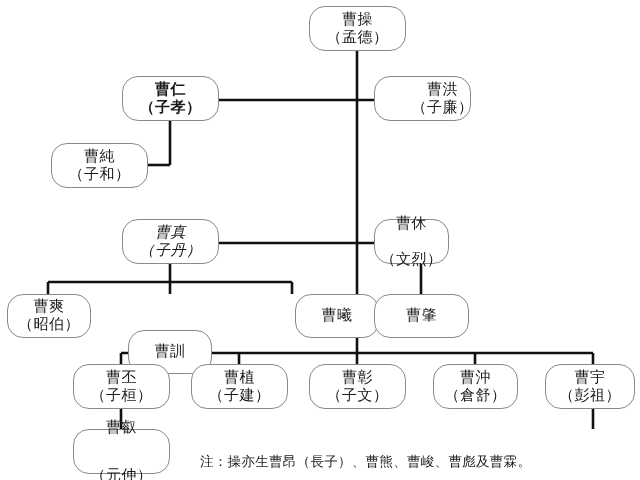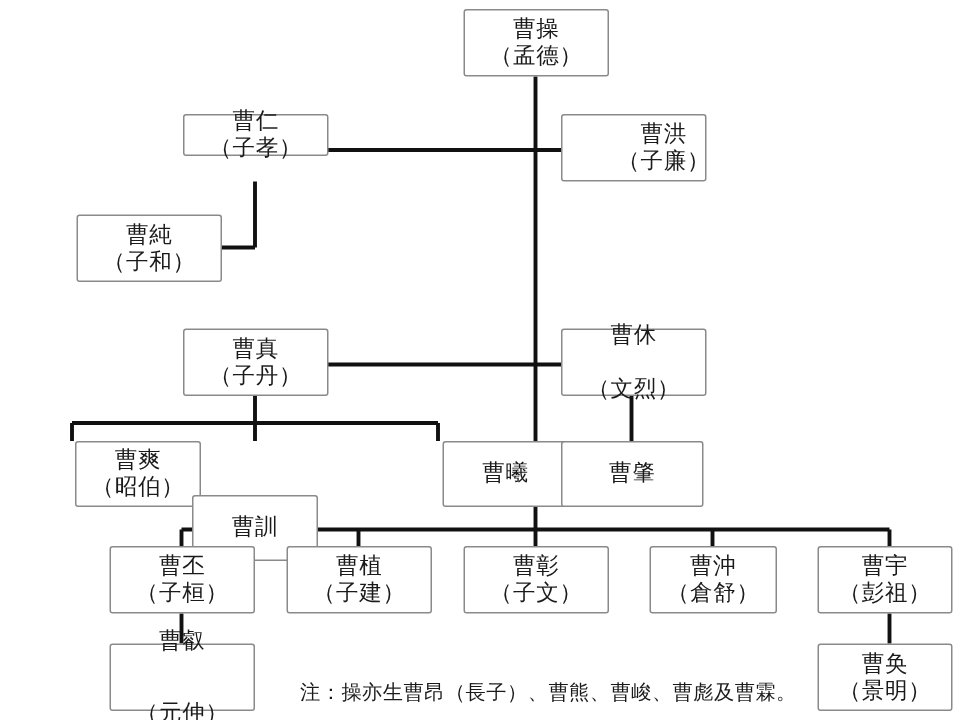--- a/index.html
+++ b/index.html
@@ -23,21 +23,21 @@
     top: 0;
     width: 640px;
     height: 480px;
     pointer-events: none;
   }
   .node {
     position: absolute;
     box-sizing: border-box;
     background: #ffffff;
     border: 1.5px solid #8a8a8a;
-    border-radius: 2px;
+    border-radius: 16px;
     display: flex;
     flex-direction: column;
     align-items: center;
     justify-content: center;
     line-height: 1.18;
     color: #1a1a1a;
     font-size: 15px;
     letter-spacing: 0.5px;
     z-index: 3;
   }
@@ -97,46 +97,46 @@
 
       <line x1="593" y1="409" x2="593" y2="429"></line>
     </g>
   </svg>
 
   <div class="node" style="left:309px; top:6px; width:97px; height:45px;">
     <span class="nm">曹操</span>
     <span class="cz">（孟德）</span>
   </div>
 
-  <div class="node" style="left:122px; top:76px; width:97px; height:28px;">
+  <div class="node" style="left:122px; top:76px; width:97px; height:45px;font-weight:bold;">
     <span class="nm">曹仁</span>
     <span class="cz">（子孝）</span>
   </div>
 
   <div class="node" style="left:374px; top:76px; width:97px; height:45px;padding-left:40px;">
     <span class="nm">曹洪</span>
     <span class="cz">（子廉）</span>
   </div>
 
   <div class="node" style="left:51px; top:143px; width:97px; height:45px;">
     <span class="nm">曹純</span>
     <span class="cz">（子和）</span>
   </div>
 
-  <div class="node" style="left:122px; top:219px; width:97px; height:45px;">
+  <div class="node" style="left:122px; top:219px; width:97px; height:45px;font-style:italic;">
     <span class="nm">曹真</span>
     <span class="cz">（子丹）</span>
   </div>
 
-  <div class="node" style="left:374px; top:219px; width:97px; height:45px;gap:18px;">
+  <div class="node" style="left:374px; top:219px; width:75px; height:45px;gap:18px;">
     <span class="nm">曹休</span>
     <span class="cz">（文烈）</span>
   </div>
 
-  <div class="node" style="left:7px; top:294px; width:84px; height:44px;margin-left:43px;">
+  <div class="node" style="left:7px; top:294px; width:84px; height:44px;">
     <span class="nm">曹爽</span>
     <span class="cz">（昭伯）</span>
   </div>
 
   <div class="node single" style="left:128px; top:294px; width:84px; height:44px;margin-top:36px;">
     <span class="nm">曹訓</span>
   </div>
 
   <div class="node single" style="left:250px; top:294px; width:84px; height:44px;margin-left:45px;">
     <span class="nm">曹曦</span>
@@ -169,20 +169,16 @@
   <div class="node" style="left:545px; top:364px; width:90px; height:45px;">
     <span class="nm">曹宇</span>
     <span class="cz">（彭祖）</span>
   </div>
 
   <div class="node" style="left:73px; top:429px; width:97px; height:45px;gap:30px;">
     <span class="nm">曹叡</span>
     <span class="cz">（元仲）</span>
   </div>
 
-  <div class="node" style="left:545px; top:429px; width:90px; height:45px;">
-    <span class="nm">曹奂</span>
-    <span class="cz">（景明）</span>
-  </div>
 
   <div class="note" style="left:200px; top:441px;margin-top:12px;">注：操亦生曹昂（長子）、曹熊、曹峻、曹彪及曹霖。</div>
 
 </div>
 
 </body></html>

